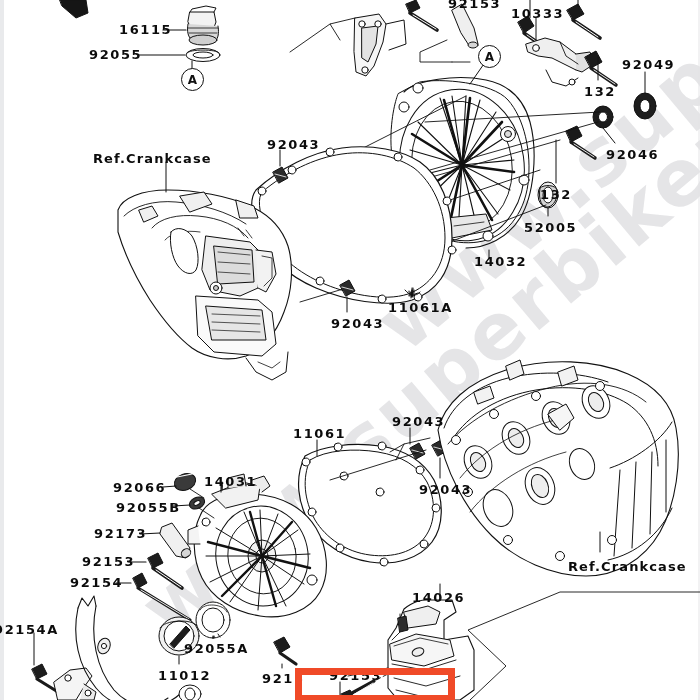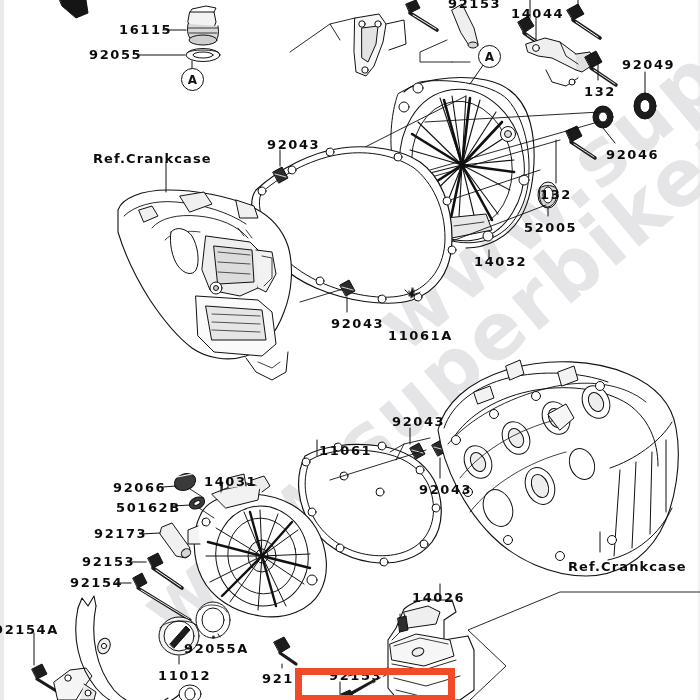--- a/index.html
+++ b/index.html
@@ -582,37 +582,37 @@
 
       <path d="M470,700 L506,666 L468,630 L560,592 L700,592" stroke-width="0.9"></path>
 
     </g>
   </svg>
 
   <div id="label-layer">
       <div class="lbl" style="left: 119px; top: 23px; color: rgb(12, 12, 12);">16115</div>
       <div class="lbl" style="left: 89px; top: 48px; color: rgb(12, 12, 12);">92055</div>
       <div class="lbl" style="left: 448px; top: -3px; color: rgb(12, 12, 12);">92153</div>
-      <div class="lbl" style="left: 511px; top: 7px; color: rgb(12, 12, 12);">14044</div>
+      <div class="lbl" style="left: 511px; top: 7px; color: rgb(12, 12, 12);">10333</div>
       <div class="lbl" style="left: 622px; top: 58px; color: rgb(12, 12, 12);">92049</div>
       <div class="lbl" style="left: 584px; top: 85px; color: rgb(12, 12, 12);">132</div>
       <div class="lbl" style="left: 606px; top: 148px; color: rgb(12, 12, 12);">92046</div>
       <div class="lbl" style="left: 540px; top: 188px; color: rgb(12, 12, 12);">132</div>
       <div class="lbl" style="left: 524px; top: 221px; color: rgb(12, 12, 12);">52005</div>
       <div class="lbl" style="left: 474px; top: 255px; color: rgb(12, 12, 12);">14032</div>
       <div class="lbl" style="left: 267px; top: 138px; color: rgb(12, 12, 12);">92043</div>
       <div class="lbl ref" style="left: 93px; top: 152px; color: rgb(12, 12, 12);">Ref.Crankcase</div>
-      <div class="lbl" style="left: 388px; top: 301px; color: rgb(12, 12, 12); margin-top: 28px;">11061A</div>
+      <div class="lbl" style="left: 388px; top: 301px; color: rgb(12, 12, 12);">11061A</div>
       <div class="lbl" style="left: 331px; top: 317px; color: rgb(12, 12, 12);">92043</div>
-      <div class="lbl" style="left: 319px; top: 427px; color: rgb(12, 12, 12); margin-top: 17px;">11061</div>
+      <div class="lbl" style="left: 293px; top: 427px; color: rgb(12, 12, 12);">11061</div>
       <div class="lbl" style="left: 392px; top: 415px; color: rgb(12, 12, 12);">92043</div>
       <div class="lbl" style="left: 419px; top: 483px; color: rgb(12, 12, 12);">92043</div>
       <div class="lbl" style="left: 113px; top: 481px; color: rgb(12, 12, 12);">92066</div>
       <div class="lbl" style="left: 204px; top: 475px; color: rgb(12, 12, 12);">14031</div>
-      <div class="lbl" style="left: 116px; top: 501px; color: rgb(12, 12, 12);">50162B</div>
+      <div class="lbl" style="left: 116px; top: 501px; color: rgb(12, 12, 12);">92055B</div>
       <div class="lbl" style="left: 94px; top: 527px; color: rgb(12, 12, 12);">92173</div>
       <div class="lbl" style="left: 82px; top: 555px; color: rgb(12, 12, 12);">92153</div>
       <div class="lbl" style="left: 70px; top: 576px; color: rgb(12, 12, 12); text-align: center;">92154</div>
       <div class="lbl" style="left: -6px; top: 623px; color: rgb(12, 12, 12);">92154A</div>
       <div class="lbl" style="left: 184px; top: 642px; color: rgb(12, 12, 12);">92055A</div>
       <div class="lbl" style="left: 158px; top: 669px; color: rgb(12, 12, 12); text-align: right;">11012</div>
       <div class="lbl" style="left: 262px; top: 672px; color: rgb(12, 12, 12);">9215</div>
       <div class="lbl" style="left: 412px; top: 571px; color: rgb(12, 12, 12); margin-top: 20px;">14026</div>
       <div class="lbl ref" style="left: 568px; top: 560px; color: rgb(12, 12, 12);">Ref.Crankcase</div>
       <div class="lbl" style="left: 329px; top: 669px; color: rgb(12, 12, 12);">92153</div>

